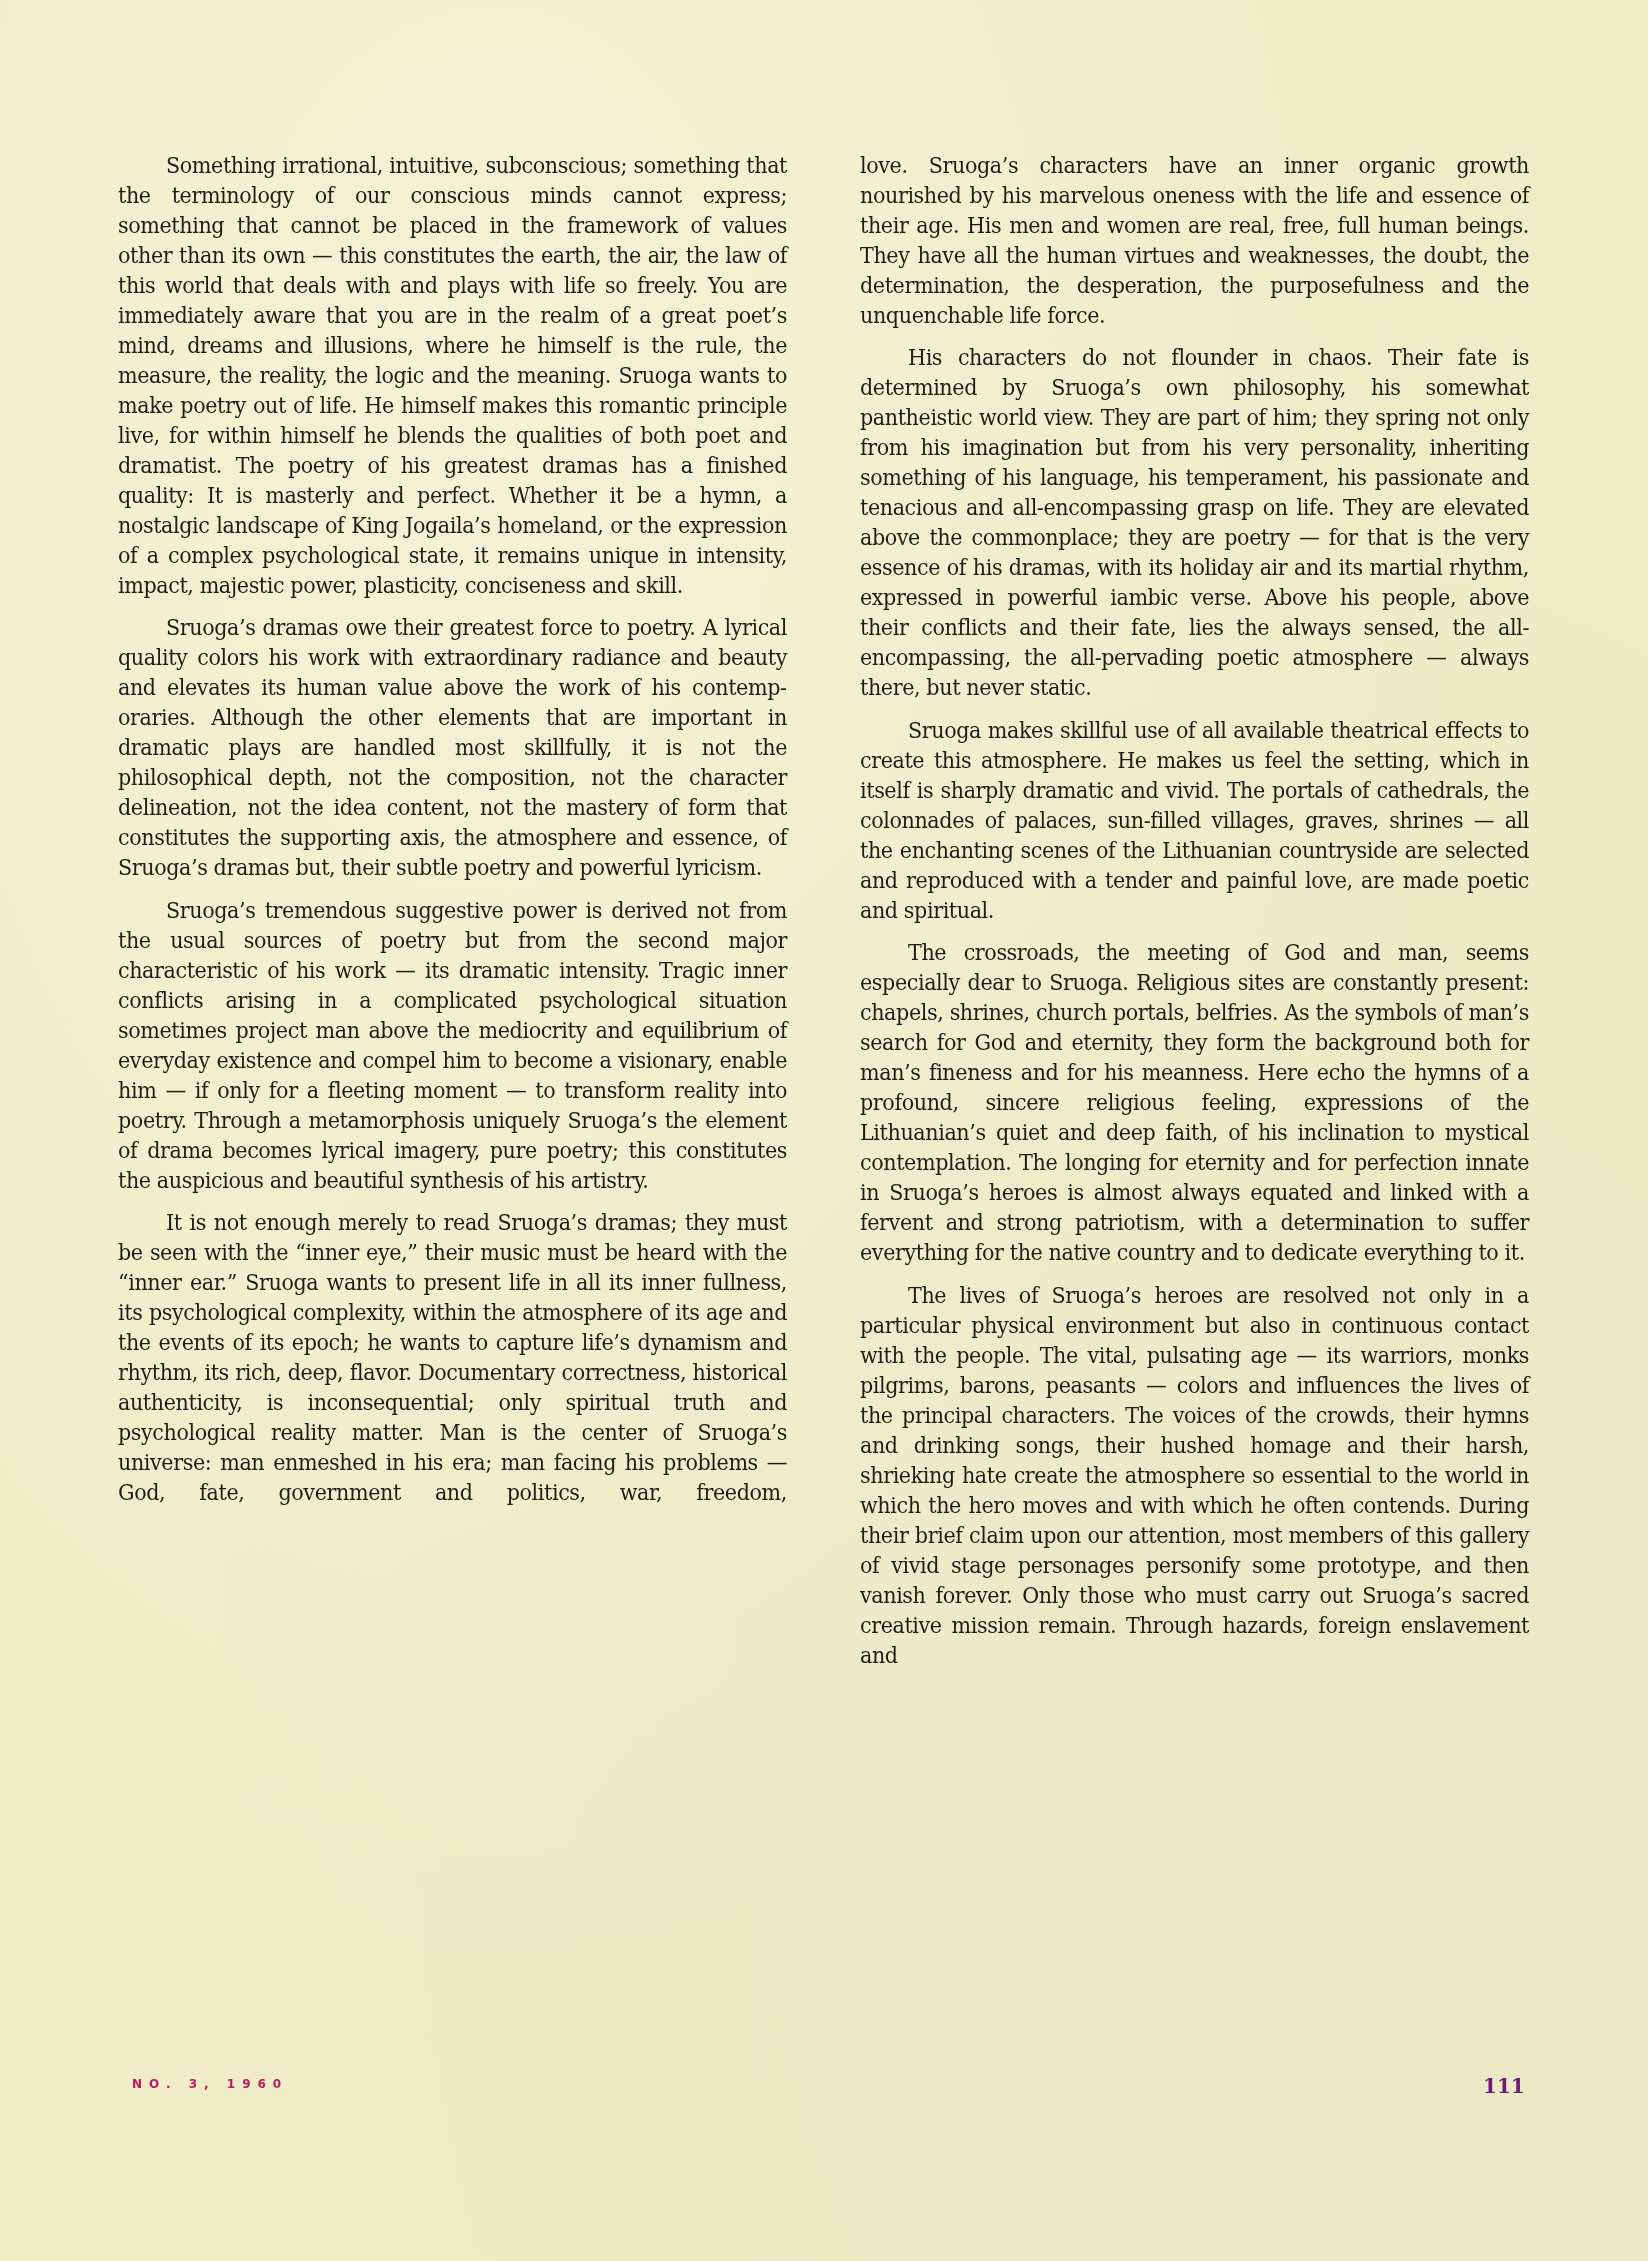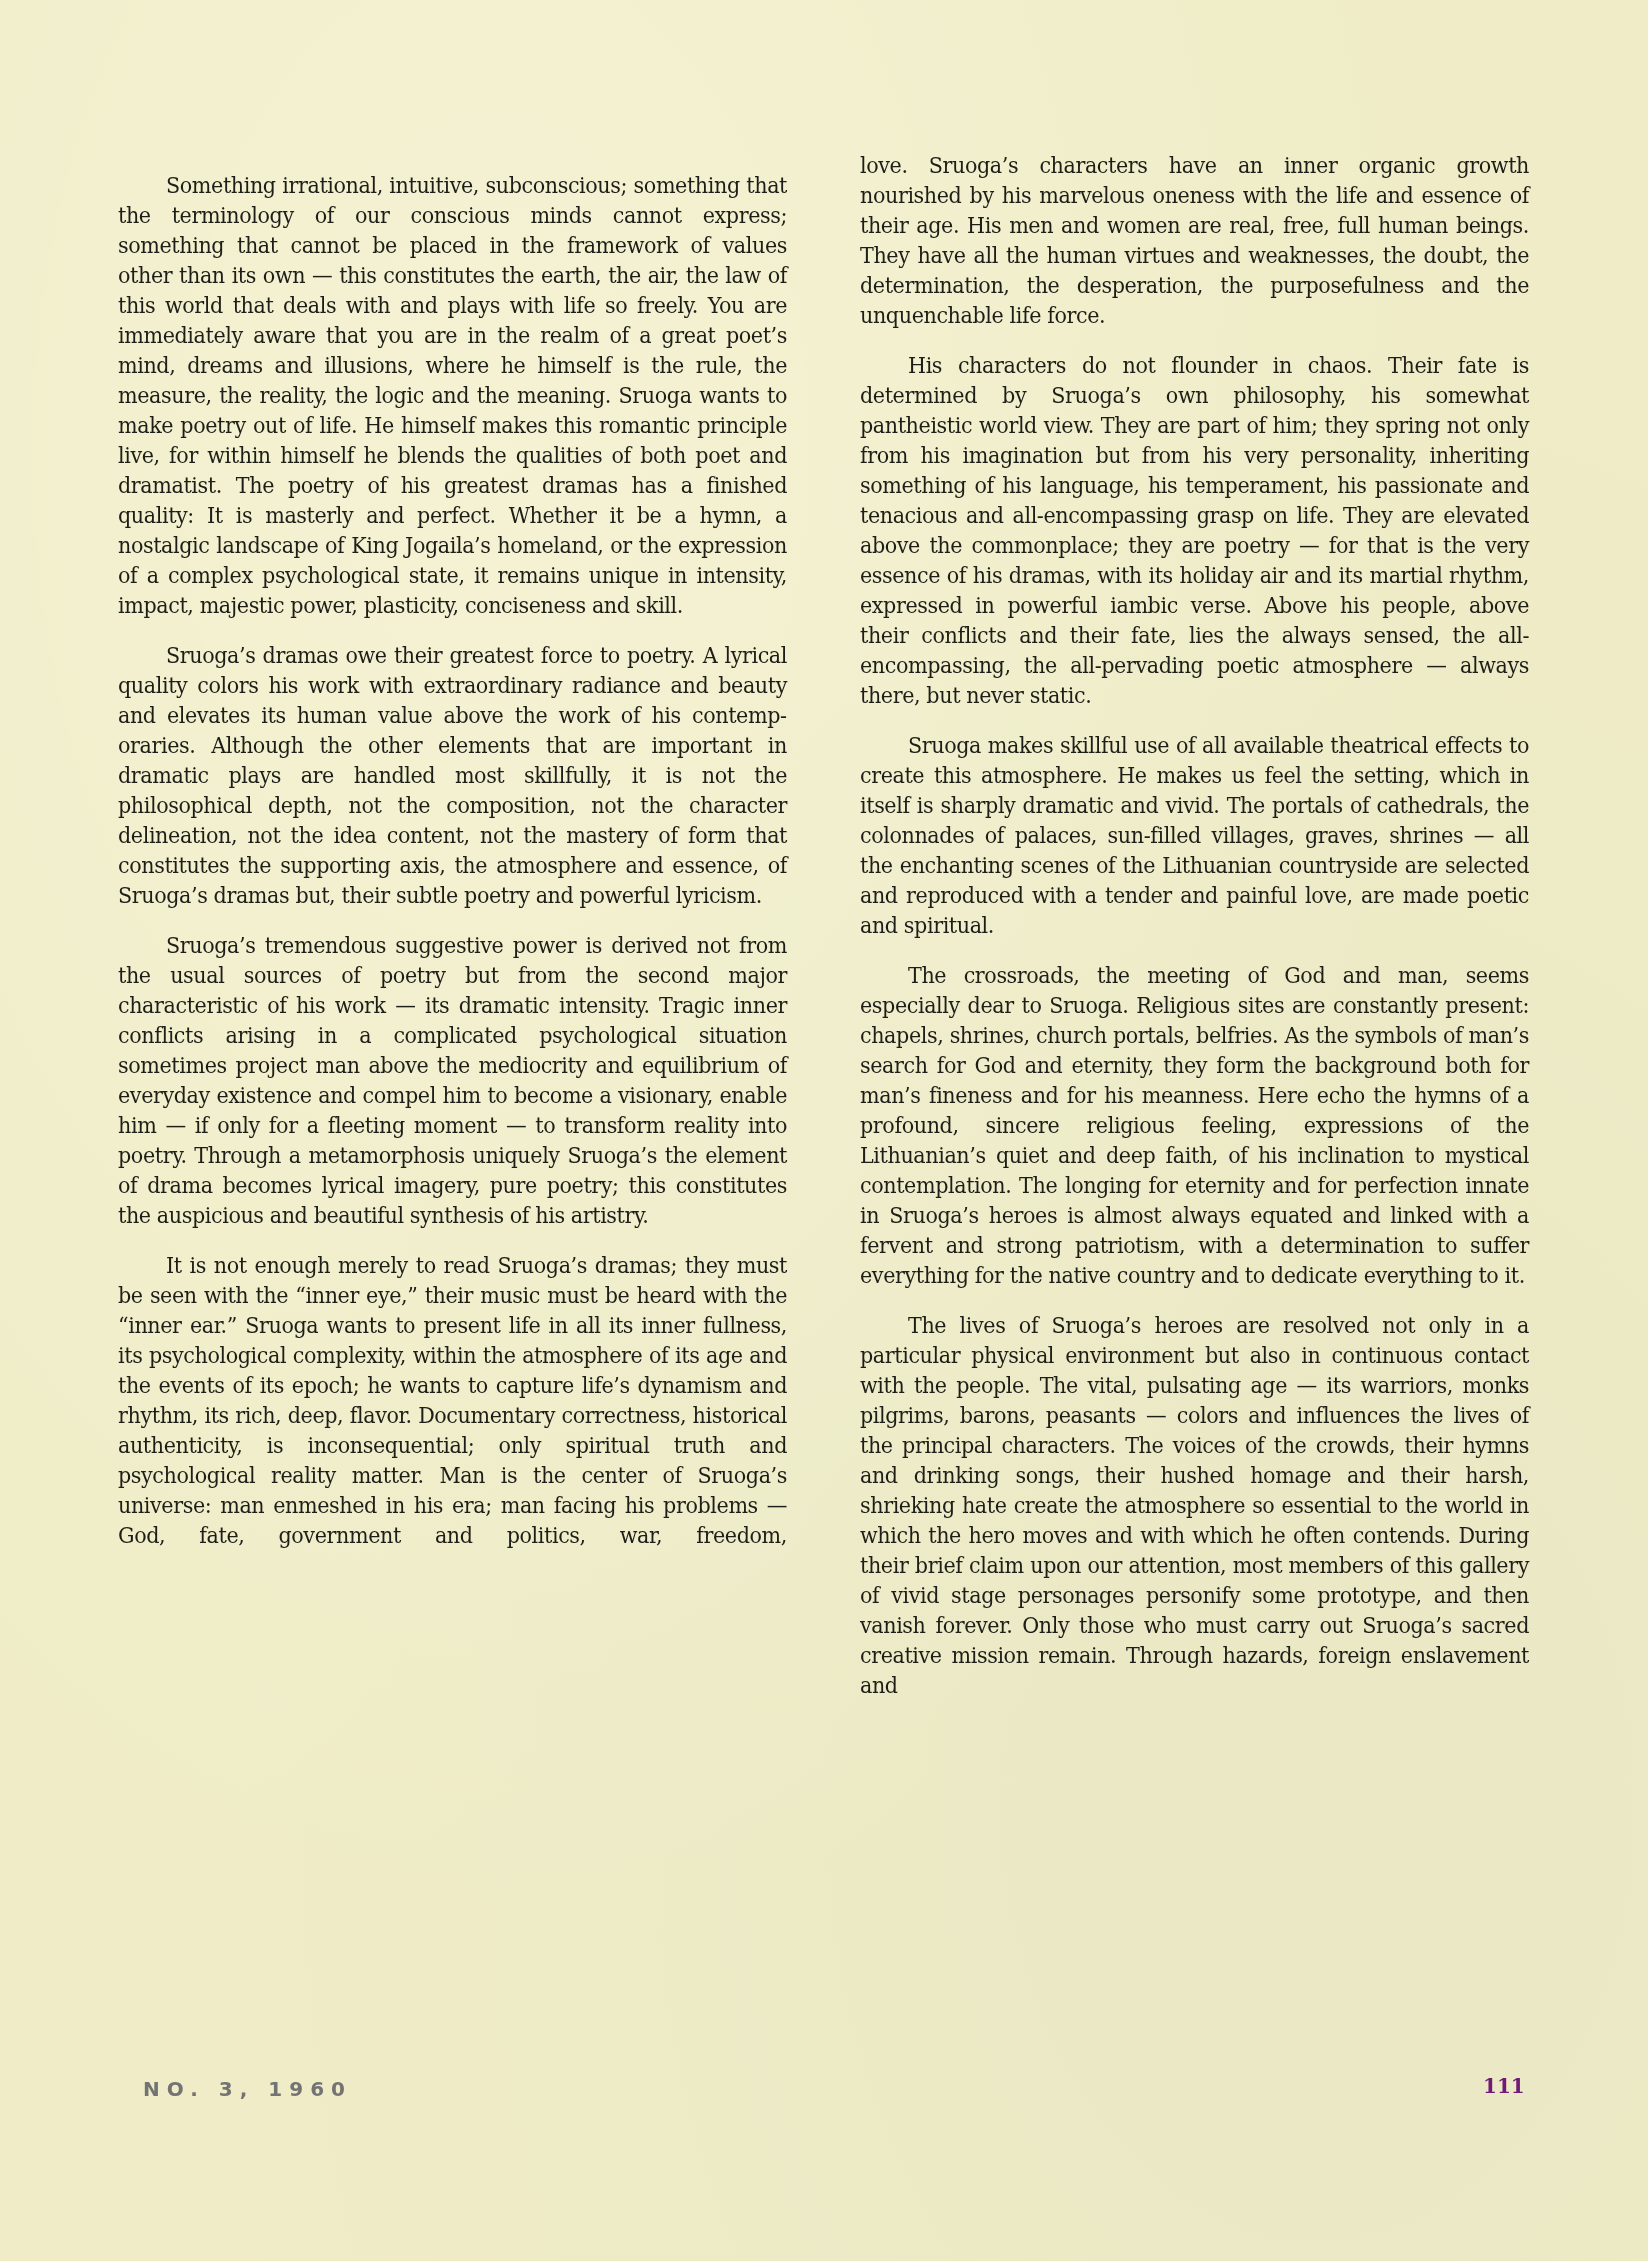--- a/index.html
+++ b/index.html
@@ -34,33 +34,32 @@
       margin: 0 0 12.4px 0;
       font-size: 23px;
       line-height: 30px;
       text-align: justify;
       text-align-last: left;
       letter-spacing: -0.4px;
       word-spacing: 0px;
       hyphens: manual;
       font-stretch: condensed;
     }
-    .para.indent { text-indent: 48px; margin-top: 20px; }
+    .para.indent { text-indent: 48px; }
     .para.cont { text-indent: 0; }
     .para.end-justify { text-align-last: justify; }
     .footer-issue {
       position: absolute;
       left: 132px;
       top: 2077px;
       font-family: "DejaVu Sans", "Liberation Sans", sans-serif;
       font-weight: bold;
-      font-size: 20px;
+      font-size: 12px;
       letter-spacing: 7px;
-      color: #737373;
-      margin-left: 11px;
+      color: #be185d;
     }
     .footer-page {
       position: absolute;
       left: 1483px;
       top: 2074px;
       font-family: "DejaVu Serif", "Liberation Serif", serif;
       font-weight: bold;
       font-size: 20px;
       color: #701a75;
     }

